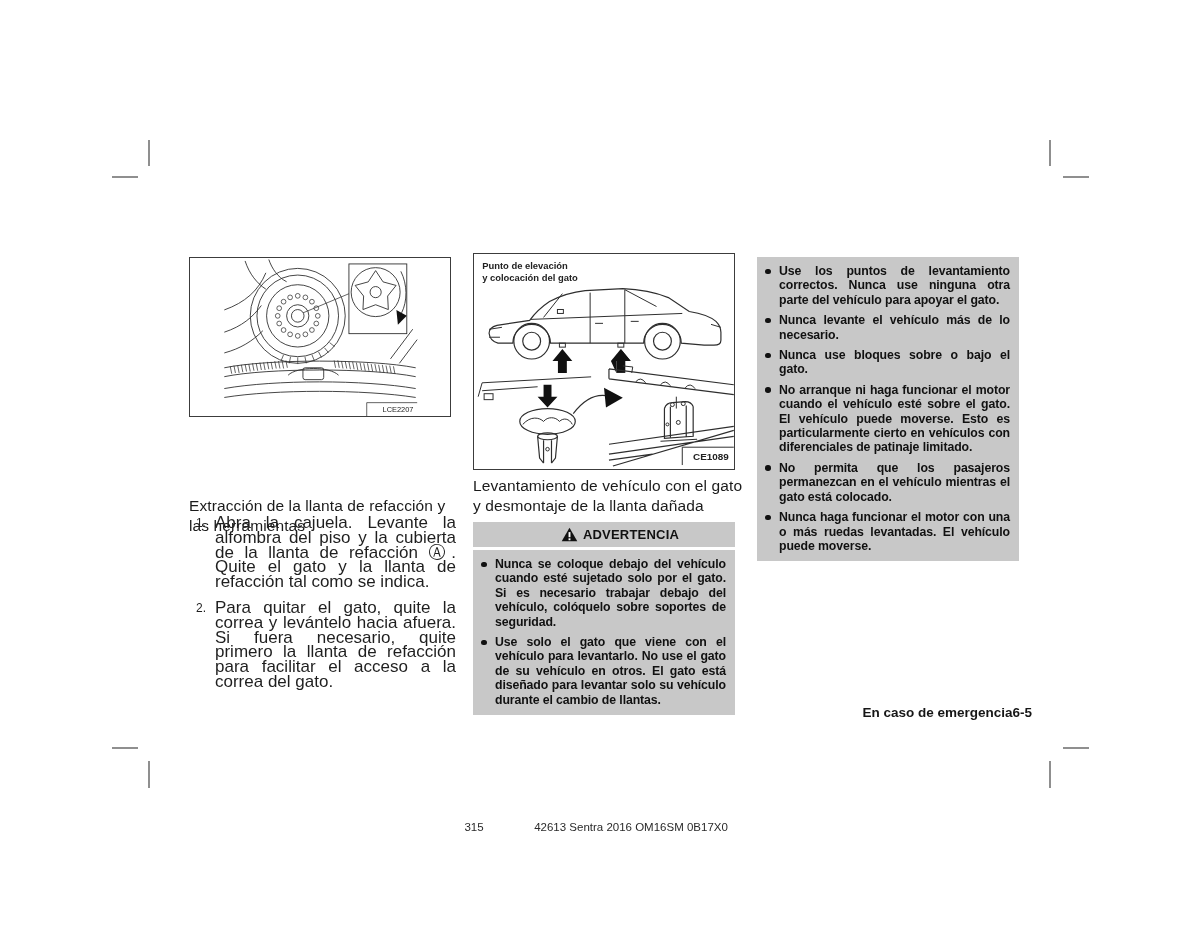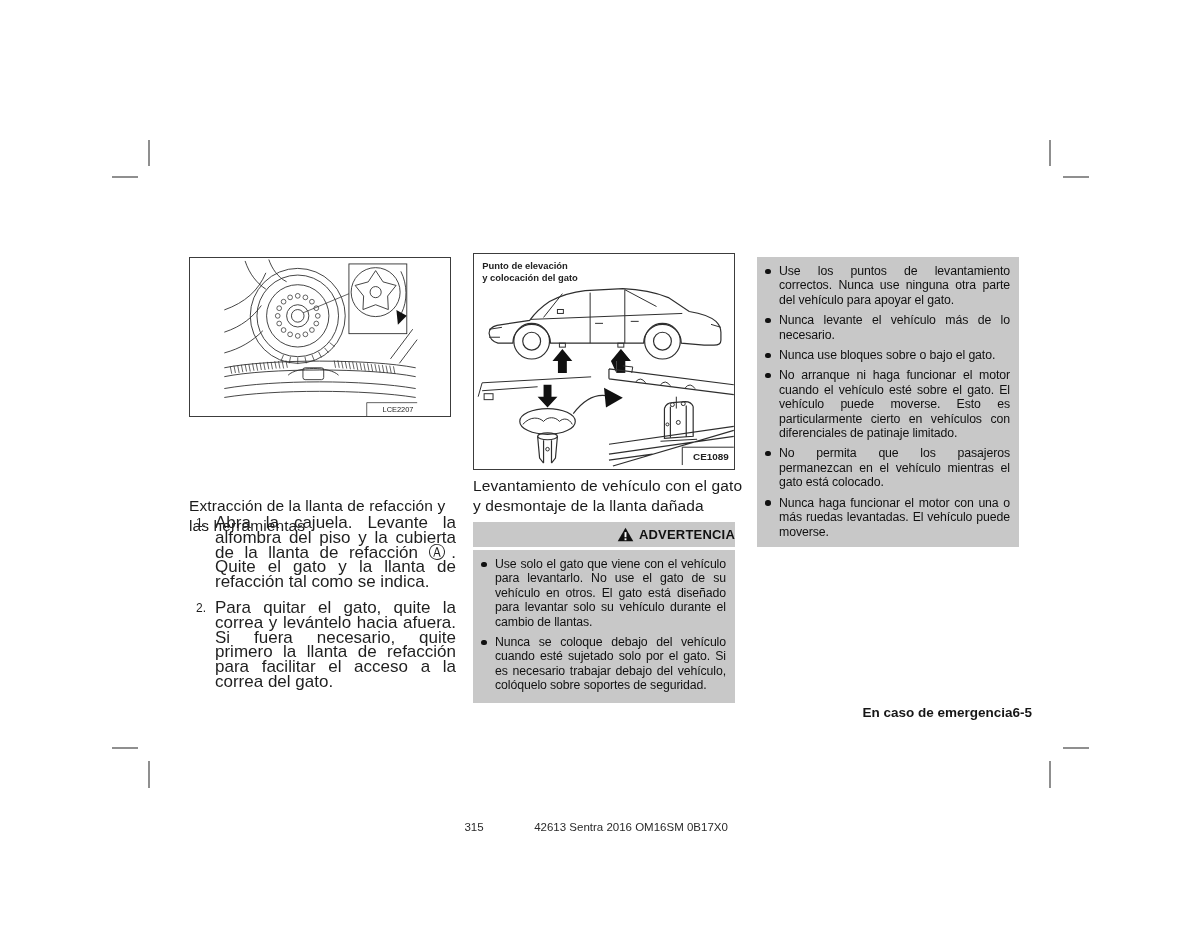--- a/index.html
+++ b/index.html
@@ -26,35 +26,35 @@
     color:#1b1b1b; letter-spacing:0.1px;
   }
 
   .steps { position:absolute; width:260px; }
   .step { display:flex; margin-bottom:11px; }
   .step .num { width:19px; flex:none; font-size:12px; line-height:14.8px; }
   .step .txt { flex:1; font-size:17px; line-height:14.8px; text-align:justify; }
 
   .warn-head {
     position:absolute; background:#c8c8c8; display:flex; align-items:center;
-    justify-content:flex-end; gap:5px;padding-left:32px;
+    justify-content:center; gap:5px;padding-left:32px;
   }
   .warn-head span { font-size:13px; font-weight:700; color:#111; letter-spacing:0.2px; }
 
   .graybox {
     position:absolute; background:#c8c8c8; padding:7px 9px 8px 8px;
   }
   .bullet { display:flex; margin-bottom:6px; }
   .bullet:last-child { margin-bottom:0; }
   .bullet .dot {
     flex:none; width:5.5px; height:5.5px; border-radius:50%; background:#111;
     margin:4.5px 8.5px 0 0;
   }
   .bullet .btxt {
-    flex:1; font-size:12.3px; line-height:14.4px; font-weight:400; color:#111;
+    flex:1; font-size:12.3px; line-height:14.4px; font-weight:700; color:#111;
     text-align:justify; letter-spacing:-0.1px;
   }
 
   .section-footer {
     position:absolute; left:757px; top:705px; width:275px; text-align:right;
     font-size:13.5px; color:#161616;
   }
   .section-footer .sf-title { font-weight:700; }
   .section-footer .sf-page { font-weight:700; }
 
@@ -192,25 +192,25 @@
     <polygon points="12,1 23.4,21 0.6,21" fill="#111"></polygon>
     <rect x="10.6" y="7.5" width="2.8" height="7.5" fill="#fff"></rect>
     <rect x="10.6" y="16.6" width="2.8" height="2.8" fill="#fff"></rect>
   </svg>
   <span>ADVERTENCIA</span>
 </div>
 
 <div class="graybox" style="left:473px; top:550px; width:262px; min-height:153px;">
   <div class="bullet">
     <span class="dot"></span>
+    <span class="btxt">Nunca se coloque debajo del vehículo cuando esté sujetado solo por el gato. Si es necesario trabajar debajo del vehículo, colóquelo sobre soportes de seguridad.</span>
+  </div>
+  <div class="bullet">
+    <span class="dot"></span>
     <span class="btxt">Use solo el gato que viene con el vehículo para levantarlo. No use el gato de su vehículo en otros. El gato está diseñado para levantar solo su vehículo durante el cambio de llantas.</span>
-  </div>
-  <div class="bullet">
-    <span class="dot"></span>
-    <span class="btxt">Nunca se coloque debajo del vehículo cuando esté sujetado solo por el gato. Si es necesario trabajar debajo del vehículo, colóquelo sobre soportes de seguridad.</span>
   </div>
 </div>
 
 <aside class="graybox" style="left:757px; top:257px; width:262px; min-height:284px;">
   <div class="bullet">
     <span class="dot"></span>
     <span class="btxt">Use los puntos de levantamiento correctos. Nunca use ninguna otra parte del vehículo para apoyar el gato.</span>
   </div>
   <div class="bullet">
     <span class="dot"></span>

